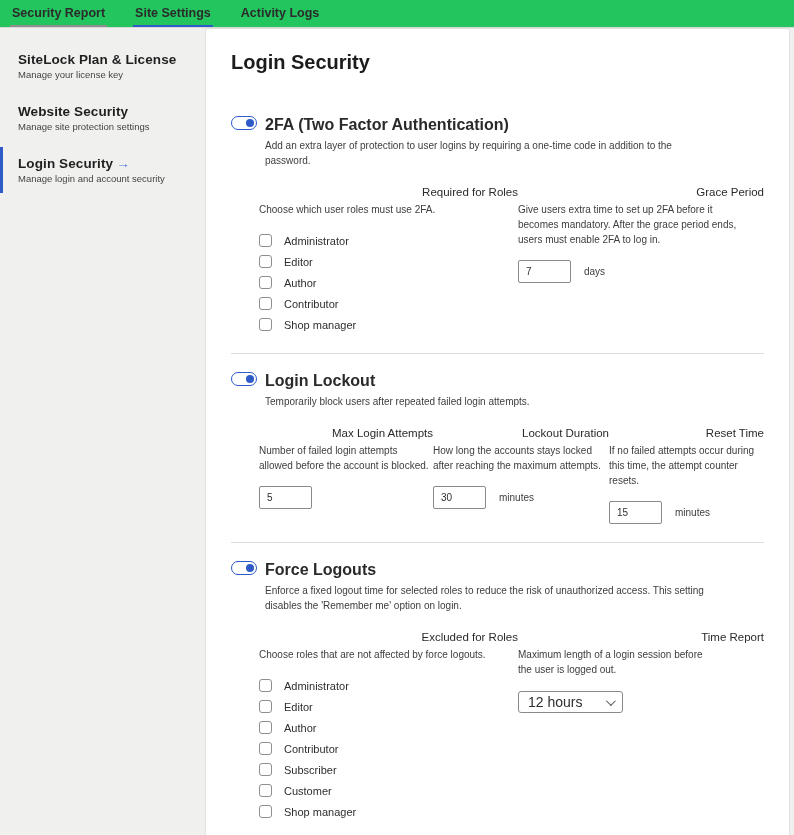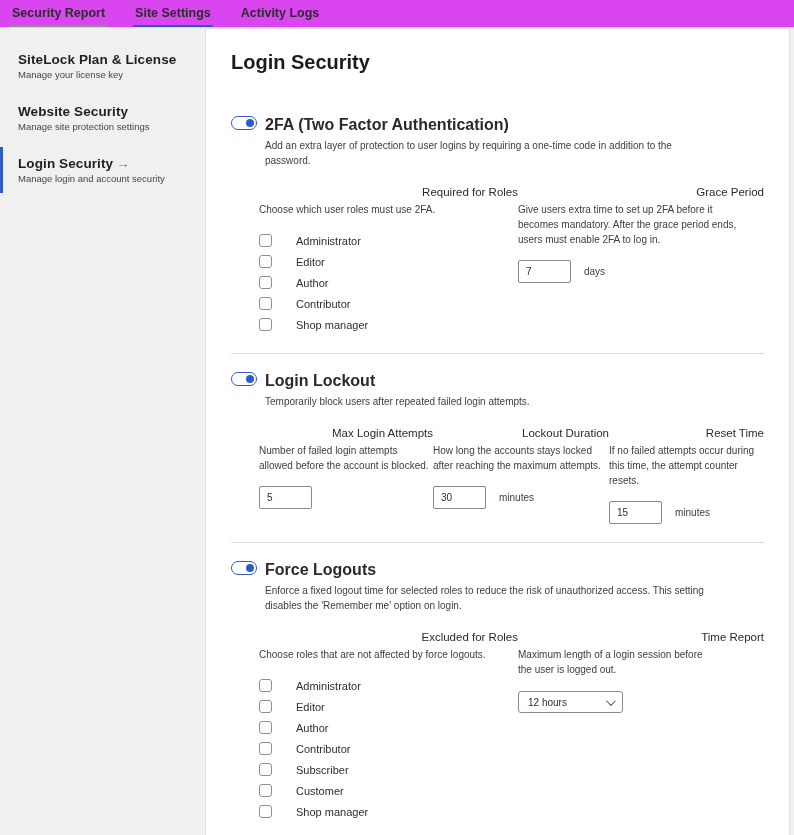--- a/index.html
+++ b/index.html
@@ -5,21 +5,21 @@
   * { margin:0; padding:0; box-sizing:border-box; }
   html,body { width:794px; height:835px; }
   body {
     font-family:"Liberation Sans","DejaVu Sans",sans-serif;
     background:#f0f0ef; color:#2e2e2e; overflow:hidden;
   }
   
   .tabbar {
     display:flex; align-items:flex-end; gap:26px;
     padding:0 0 0 10px; height:28px;
-    border-bottom:1px solid #d8d8d6; background:#d946ef;
+    border-bottom:1px solid #d8d8d6; background:#22c55e;
   }
   .tab {
     font-size:12.5px; font-weight:700; color:#2b2b2b;
     padding:6px 2px 5px; border-bottom:2px solid transparent;
     cursor:pointer; white-space:nowrap;
   }
   .tab.u-gray  { border-bottom-color:#8f8f8f; }
   .tab.u-blue  { border-bottom-color:#2e5bc7; }
   
   .layout { display:flex; height:807px; }
@@ -63,38 +63,38 @@
   .cols-2 { grid-template-columns:259px auto; }
   .cols-3 { grid-template-columns:174px 176px auto; }
   .col-title { font-size:11.5px; font-weight:400; color:#2a2a2a;text-align:right; }
   .w165 { max-width:174px; }
   .w168 { max-width:168px; }
   .w185 { max-width:185px; }
   .w190 { max-width:190px; }
   .w220 { max-width:220px; }
   
   .check-list { margin-top:13px; }
-  .check-row { display:flex; align-items:center; gap:24px; height:21px; cursor:pointer; }
+  .check-row { display:flex; align-items:center; gap:12px; height:21px; cursor:pointer; }
   .checkbox {
     width:13px; height:13px; flex:none;
     border:1px solid #8f8f8f; border-radius:3px; background:#fff;
   }
   .check-label { font-size:11px; color:#2e2e2e; }
   
   .field-row { display:flex; align-items:center; gap:13px; margin-top:13px; }
   .num-input {
     width:53px; height:23px; border:1px solid #8a8a8a; border-radius:2px;
     font-family:inherit; font-size:10px; color:#2e2e2e; padding:0 7px; background:#fff;
   }
   .unit { font-size:10px; color:#3d3d3d; }
   .select {
     width:105px; height:22px; margin-top:14px;
     border:1px solid #8a8a8a; border-radius:3px; background:#fff;
     display:flex; align-items:center; justify-content:space-between;
-    padding:0 9px; font-size:10px; color:#2e2e2e; cursor:pointer;
+    padding:0 9px; font-size:14px; color:#2e2e2e; cursor:pointer;
   }
   .chev {
     width:7px; height:7px; border-right:1.3px solid #555; border-bottom:1.3px solid #555;
     transform:rotate(45deg) translateY(-2px); flex:none;
   }
 </style>
 </head>
 <body>
 
 <div class="tabbar">

